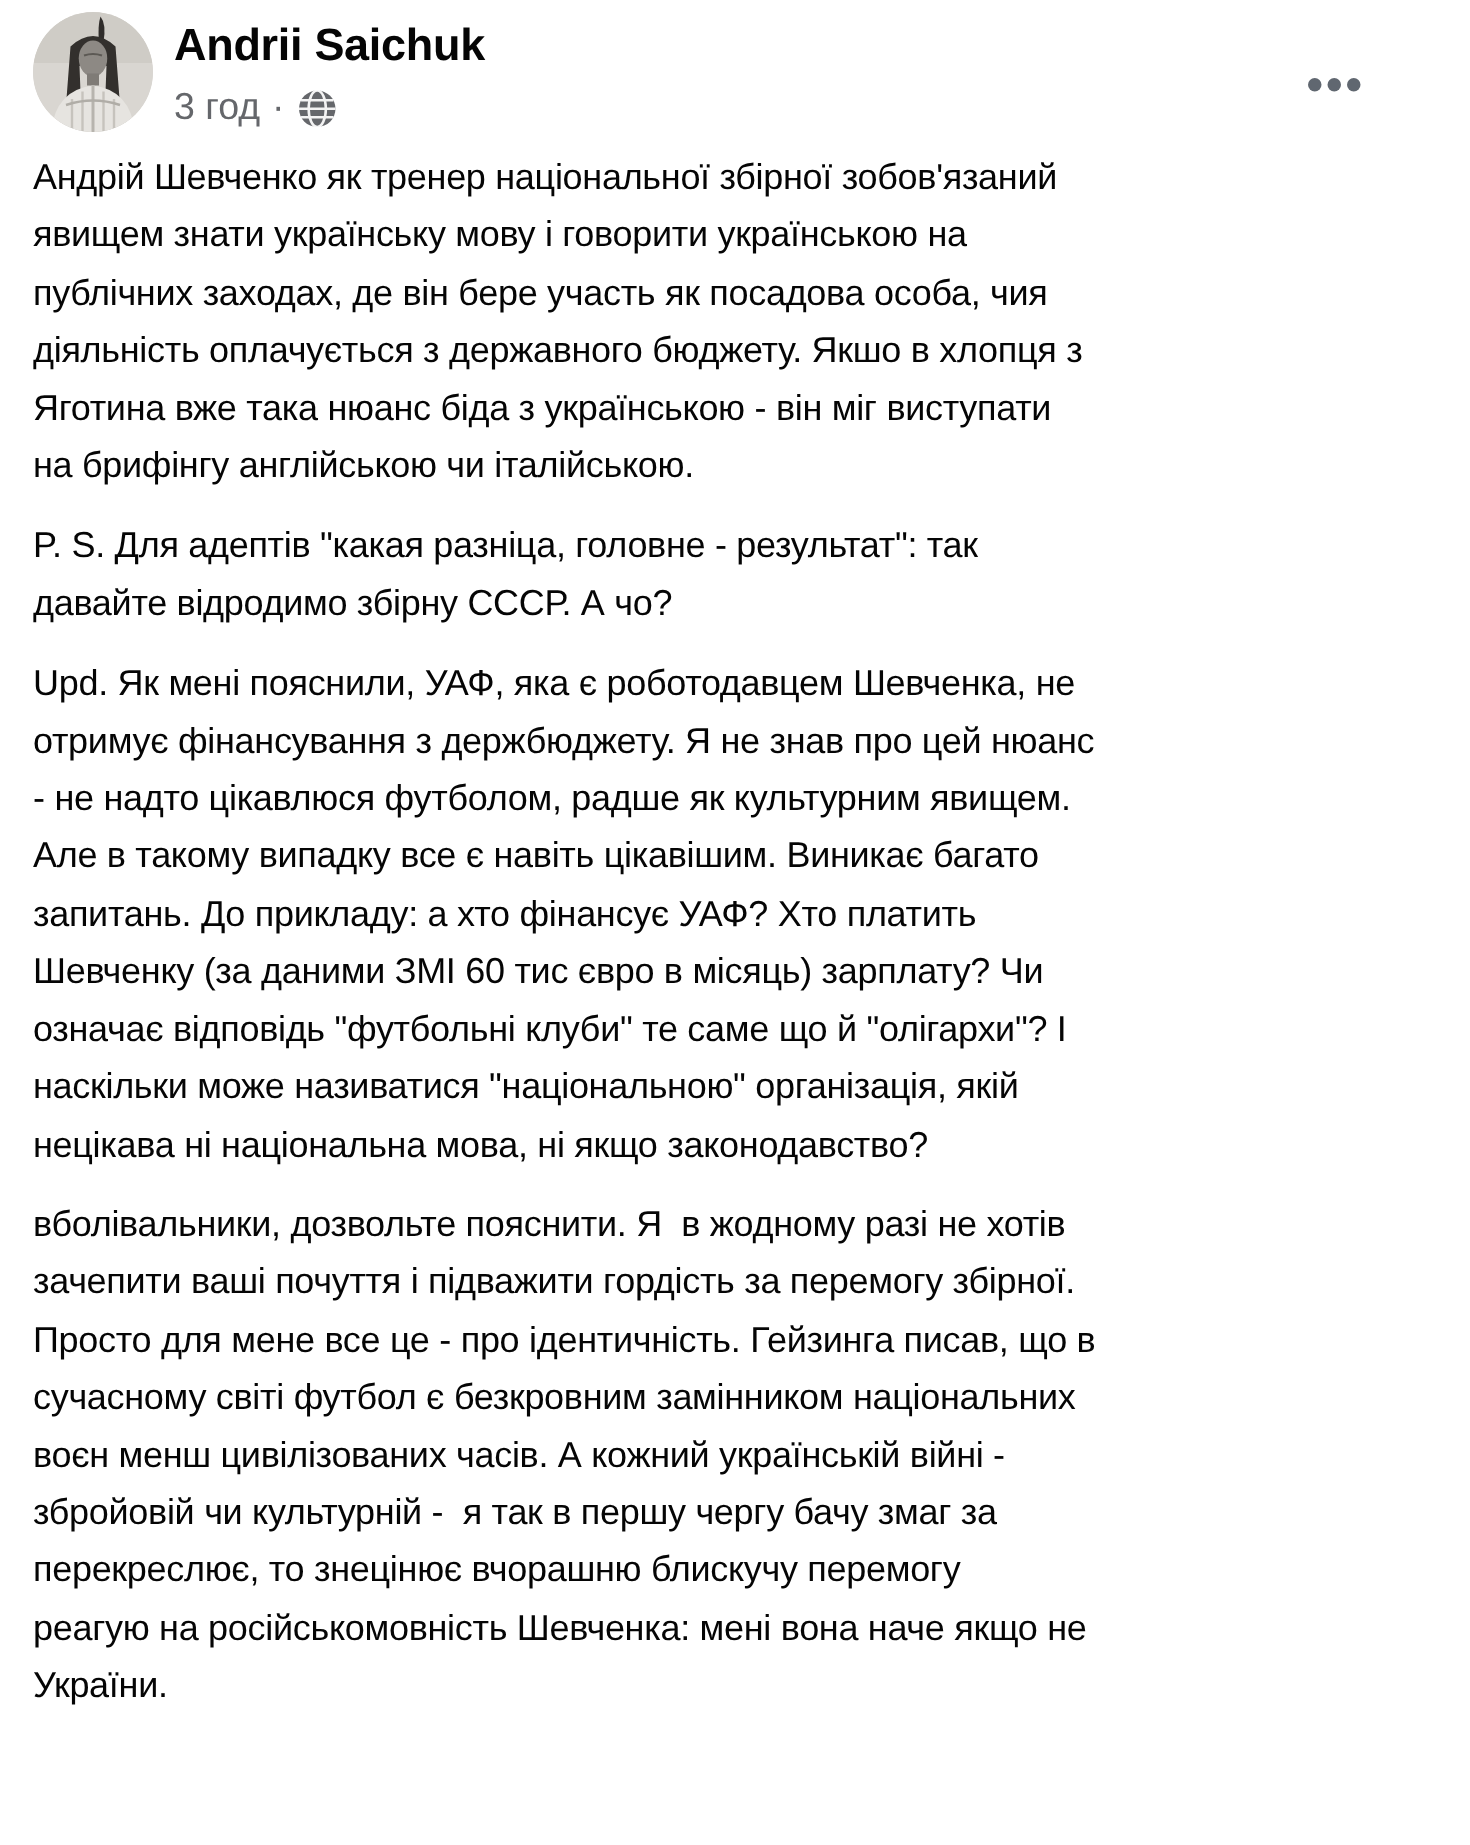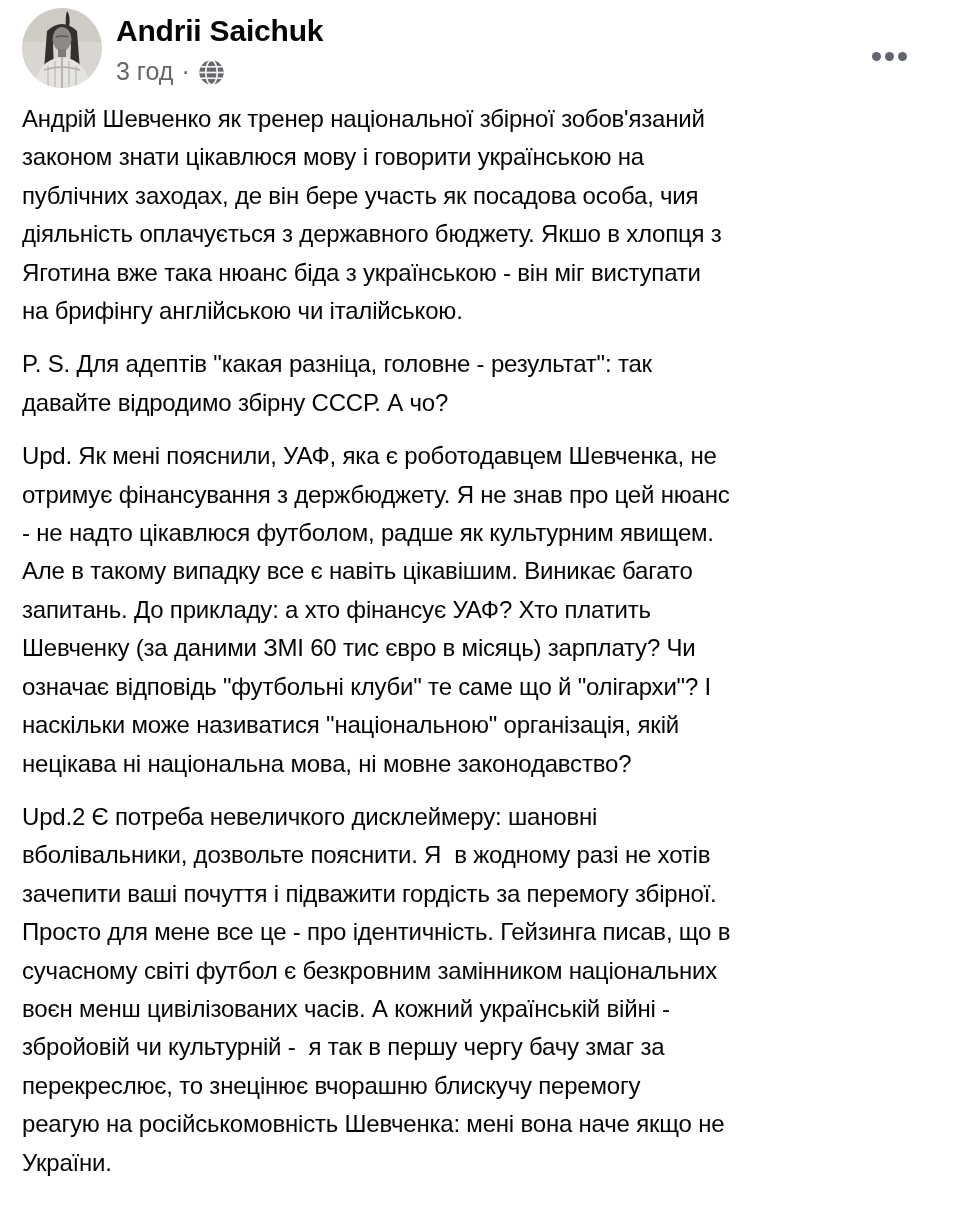--- a/index.html
+++ b/index.html
@@ -143,43 +143,42 @@
       <span class="dot"></span>
       <span class="dot"></span>
       <span class="dot"></span>
     </div>
 
   </div>
 
   <div class="post-body" id="post-body">
       <div class="post-paragraph">
         <div class="post-line">Андрій Шевченко як тренер національної збірної зобов'язаний</div>
-        <div class="post-line">законом знати цікавлюся мову і говорити українською на</div>
+        <div class="post-line">явищем знати українську мову і говорити українською на</div>
         <div class="post-line">публічних заходах, де він бере участь як посадова особа, чия</div>
         <div class="post-line">діяльність оплачується з державного бюджету. Якшо в хлопця з</div>
         <div class="post-line">Яготина вже така нюанс біда з українською - він міг виступати</div>
         <div class="post-line">на брифінгу англійською чи італійською.</div>
       </div>
       <div class="post-paragraph">
         <div class="post-line">P. S. Для адептів "какая разніца, головне - результат": так</div>
         <div class="post-line">давайте відродимо збірну СССР. А чо?</div>
       </div>
       <div class="post-paragraph">
         <div class="post-line">Upd. Як мені пояснили, УАФ, яка є роботодавцем Шевченка, не</div>
         <div class="post-line">отримує фінансування з держбюджету. Я не знав про цей нюанс</div>
         <div class="post-line">- не надто цікавлюся футболом, радше як культурним явищем.</div>
         <div class="post-line">Але в такому випадку все є навіть цікавішим. Виникає багато</div>
         <div class="post-line">запитань. До прикладу: а хто фінансує УАФ? Хто платить</div>
         <div class="post-line">Шевченку (за даними ЗМІ 60 тис євро в місяць) зарплату? Чи</div>
         <div class="post-line">означає відповідь "футбольні клуби" те саме що й "олігархи"? І</div>
         <div class="post-line">наскільки може називатися "національною" організація, якій</div>
-        <div class="post-line">нецікава ні національна мова, ні мовне законодавство?</div>
+        <div class="post-line">нецікава ні національна мова, ні якщо законодавство?</div>
       </div>
       <div class="post-paragraph">
-        <div class="post-line">Upd.2 Є потреба невеличкого дисклеймеру: шановні</div>
         <div class="post-line">вболівальники, дозвольте пояснити. Я  в жодному разі не хотів</div>
         <div class="post-line">зачепити ваші почуття і підважити гордість за перемогу збірної.</div>
         <div class="post-line">Просто для мене все це - про ідентичність. Гейзинга писав, що в</div>
         <div class="post-line">сучасному світі футбол є безкровним замінником національних</div>
         <div class="post-line">воєн менш цивілізованих часів. А кожний українській війні -</div>
         <div class="post-line">збройовій чи культурній -  я так в першу чергу бачу змаг за</div>
         <div class="post-line">перекреслює, то знецінює вчорашню блискучу перемогу</div>
         <div class="post-line">реагую на російськомовність Шевченка: мені вона наче якщо не</div>
         <div class="post-line">України.</div>
       </div>

